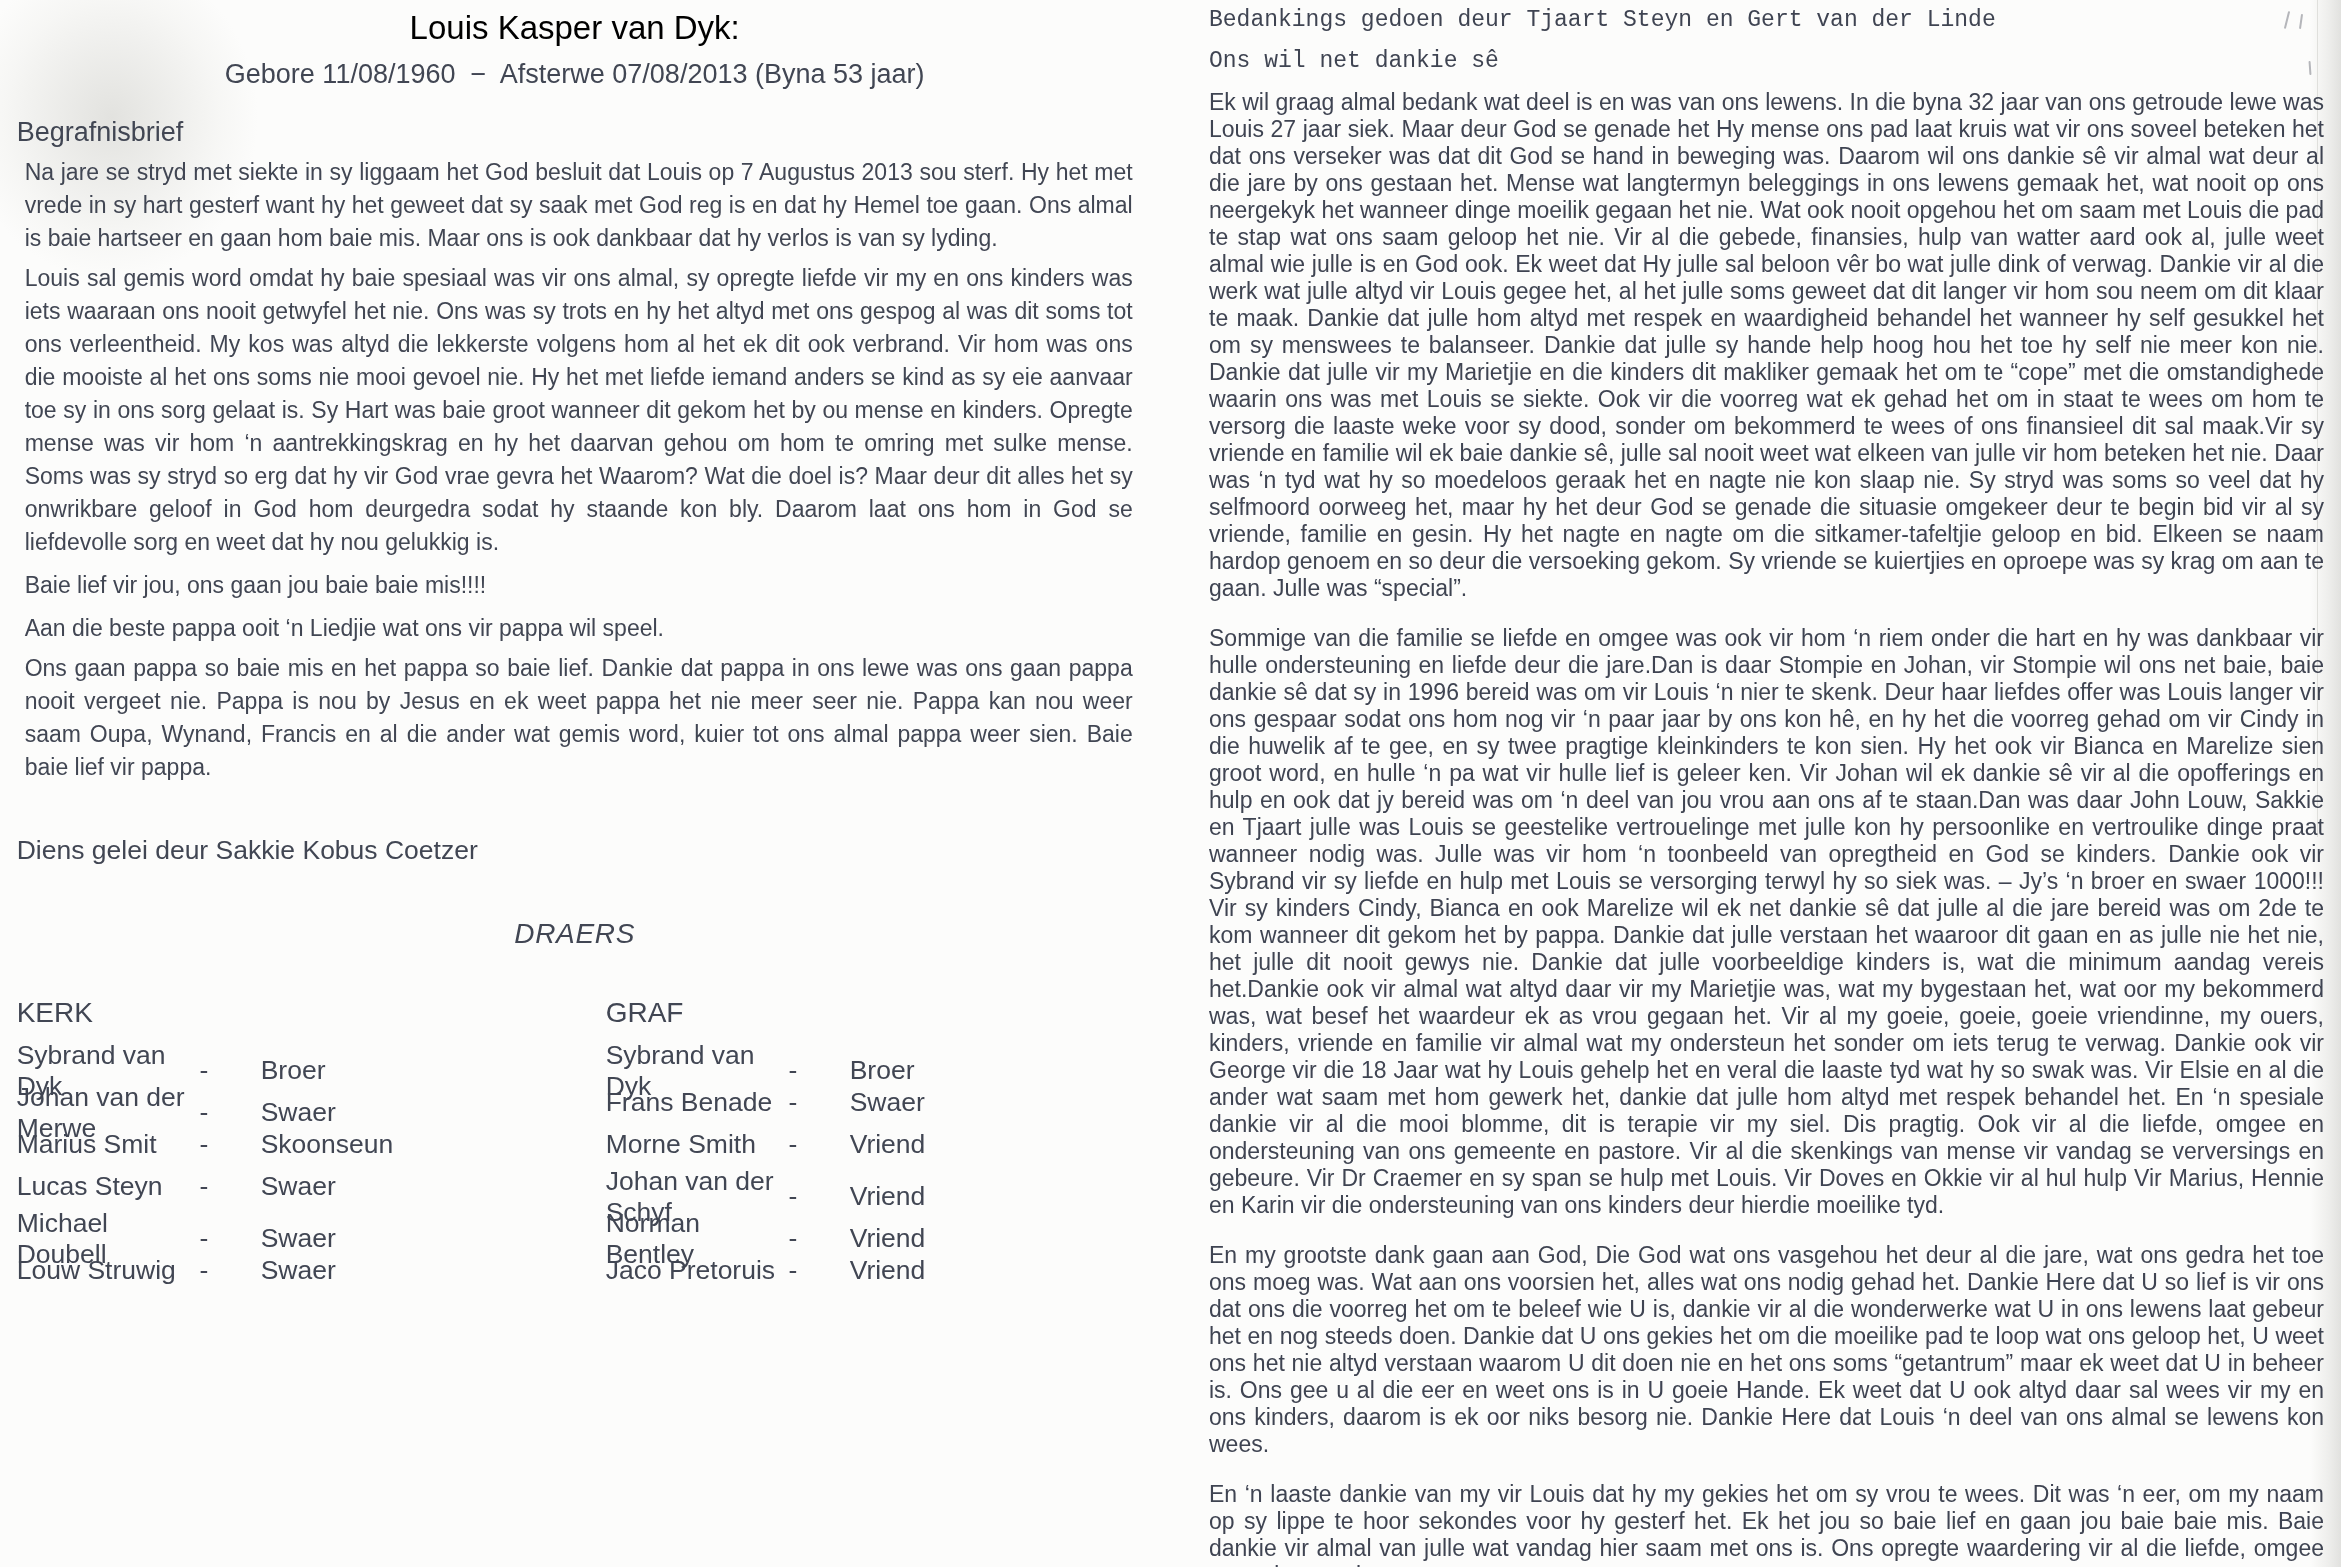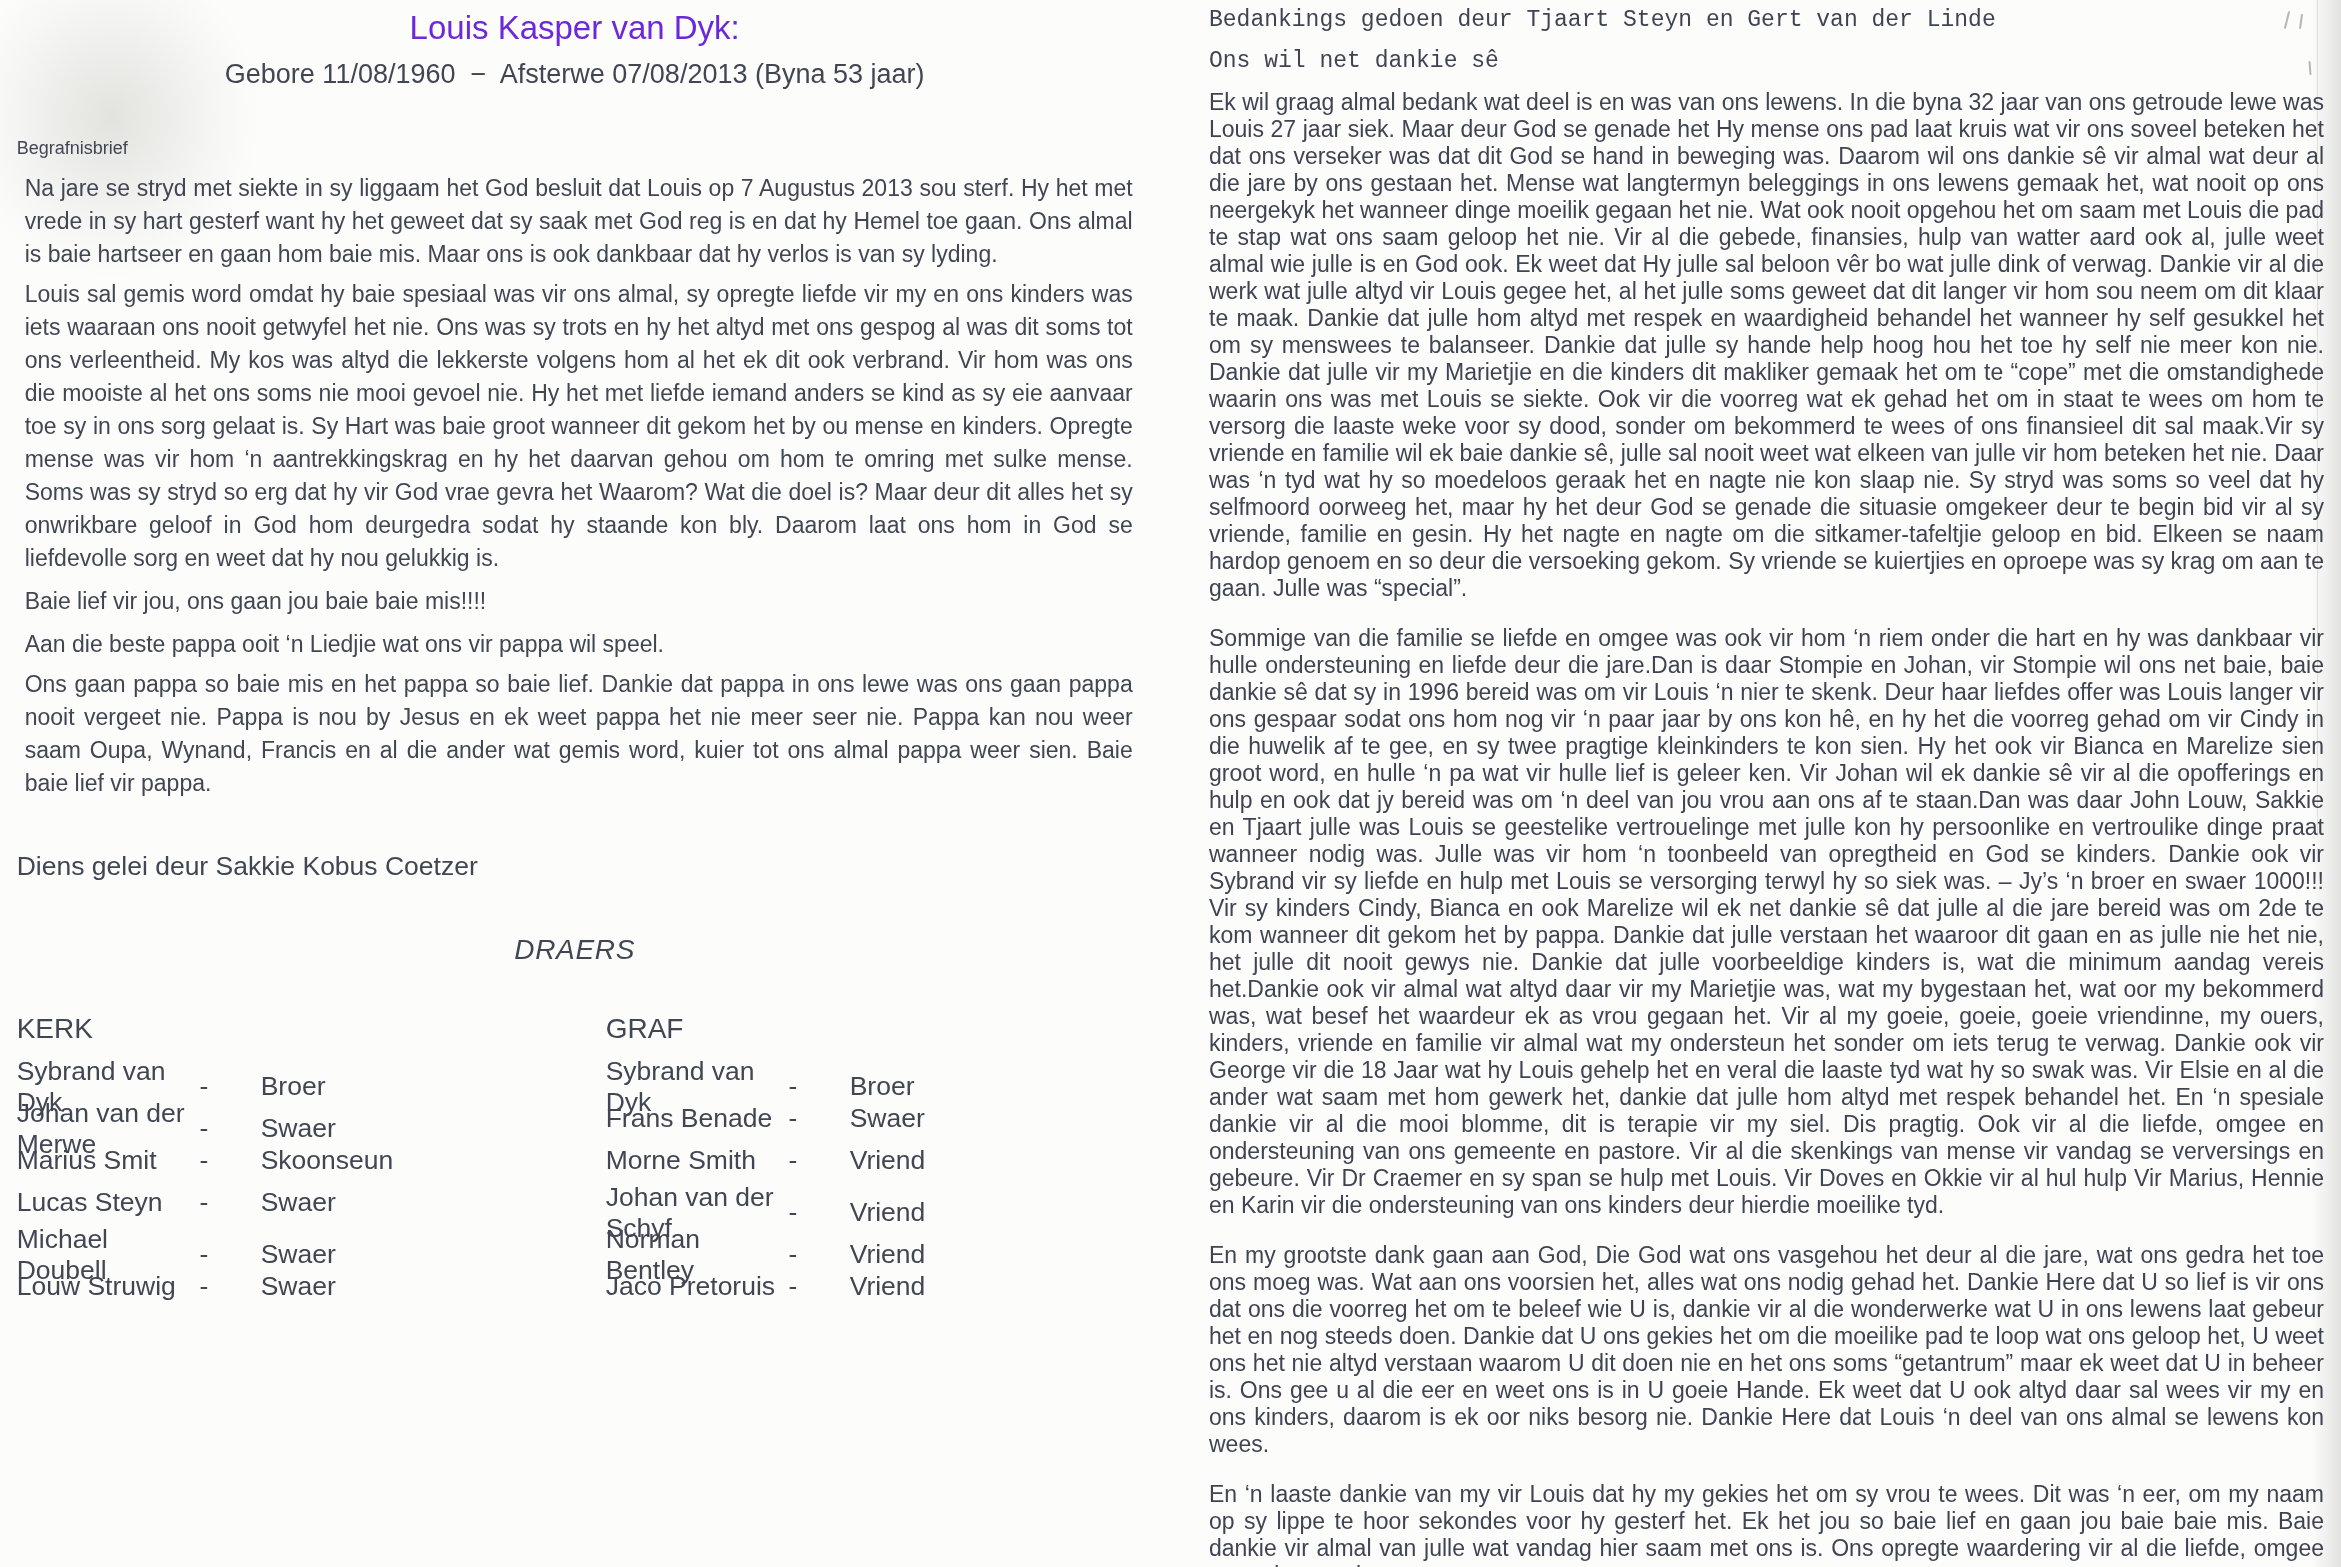--- a/index.html
+++ b/index.html
@@ -33,27 +33,27 @@
   }
   .mark-a{right:54px;top:11px;width:2.1px;height:18px;transform:rotate(14deg);}
   .mark-b{right:40px;top:14px;width:2.1px;height:15.3px;transform:rotate(8deg);}
   .mark-c{right:31px;top:61px;width:2.1px;height:14px;transform:rotate(-4deg);}
 
   
   .page-left{
     position:absolute;left:16.7px;top:8.4px;width:1116px;
   }
   .lp-title{
-    text-align:center;font-size:33px;line-height:40px;color:#6d28d9;
+    text-align:center;font-size:33px;line-height:40px;color:#000000;
   }
   .lp-sub{
     text-align:center;font-size:27px;line-height:33px;margin-top:9.8px;white-space:pre;
   }
   .lp-heading{
-    font-size:18px;line-height:33px;margin-top:41px;
+    font-size:27px;line-height:33px;margin-top:25px;
   }
   .lp-par{
     font-size:23px;line-height:33px;text-align:justify;margin:7px 0 0 8px;
   }
   .lp-par.single{text-align:left;margin-top:9.8px;}
   .lp-service{font-size:26.5px;line-height:33px;margin-top:50px;}
   .lp-draers{font-size:28px;line-height:34px;margin-top:50px;text-align:center;letter-spacing:0.7px;font-style:italic;}
   .bearers-head{
     display:grid;grid-template-columns:589px 1fr;
     font-size:28px;line-height:34px;margin-top:45px;

